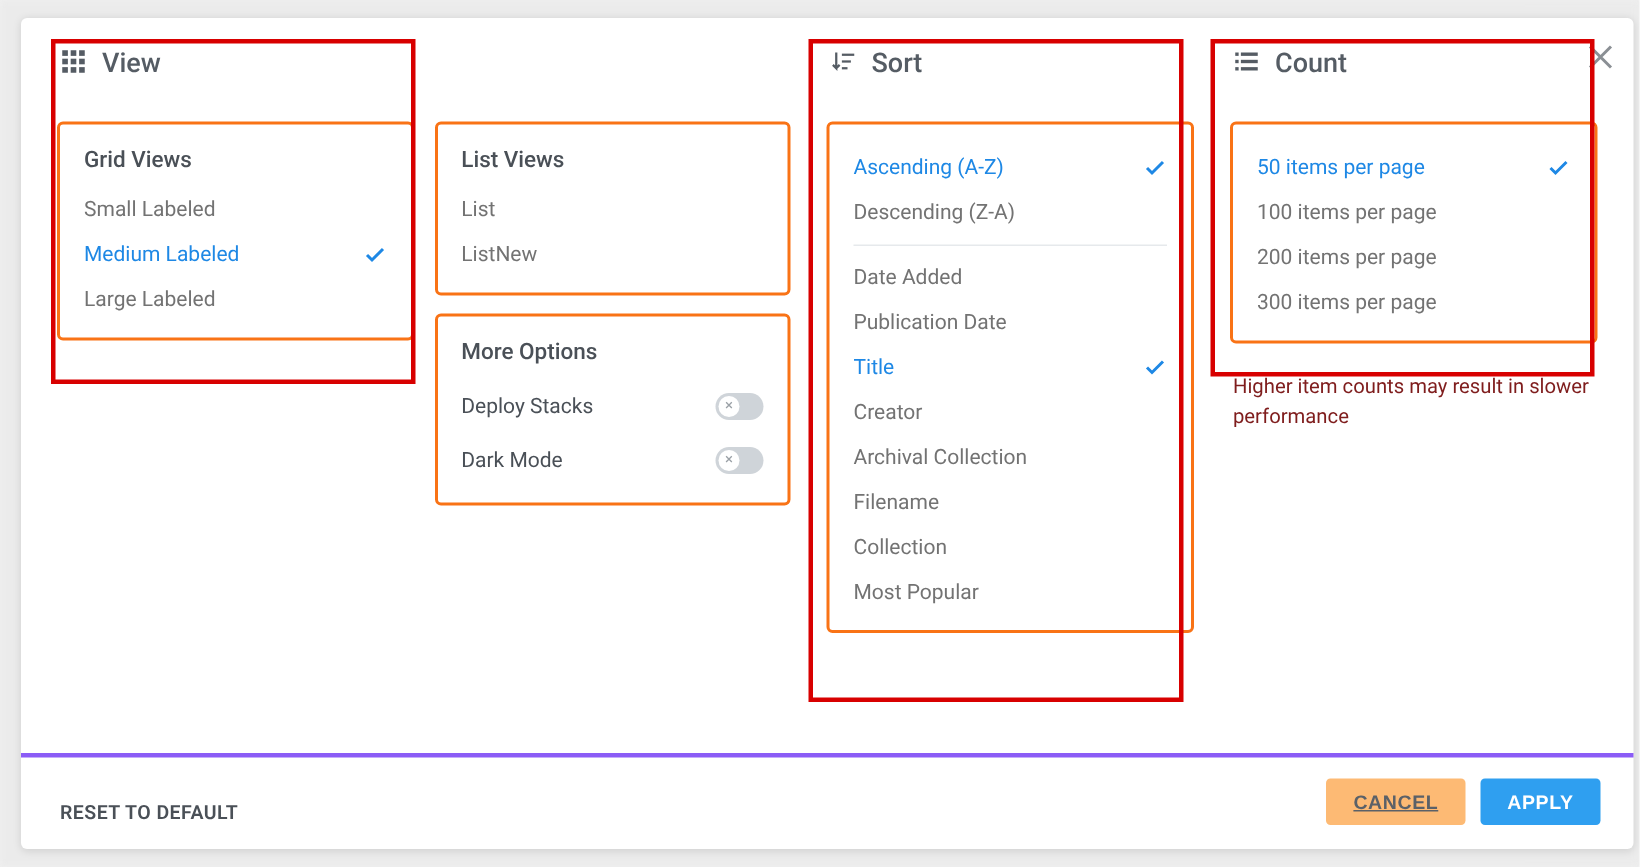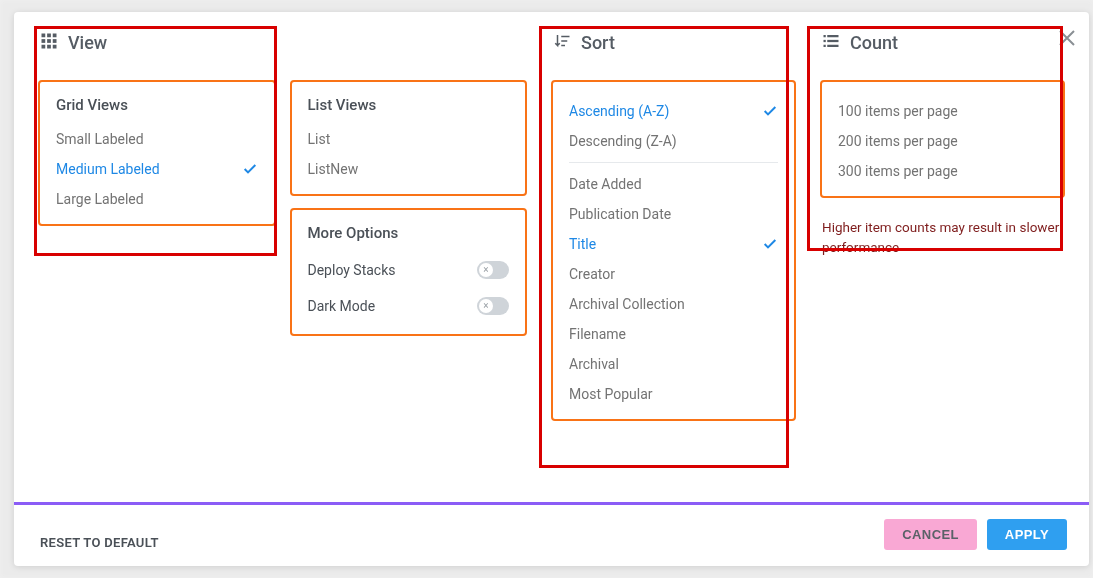--- a/index.html
+++ b/index.html
@@ -143,21 +143,21 @@
   .btn-group { display: flex; gap: 10px; }
   .btn {
     border: none;
     border-radius: 3px;
     padding: 8px 18px;
     font-size: 13px;
     font-weight: 600;
     letter-spacing: 0.4px;
     cursor: pointer;
   }
-  .btn.cancel { background: #f9a8d4; color: #5b6168; }
+  .btn.cancel { background: #fdba74; color: #5b6168; text-decoration: underline; }
   .btn.apply  { background: #2f9ff0; color: #fff; }
   .close-x {
     position: absolute;
     top: 14px;
     right: 10px;
     width: 24px;
     height: 24px;
     cursor: pointer;
     color: #8a8f94;
   }
@@ -298,21 +298,21 @@
         </div>
         <div class="option">
           <span>Archival Collection</span>
 
         </div>
         <div class="option">
           <span>Filename</span>
 
         </div>
         <div class="option">
-          <span>Archival</span>
+          <span>Collection</span>
 
         </div>
         <div class="option">
           <span>Most Popular</span>
 
         </div>
       </div>
     </div>
 
     <div class="column" style="max-width:245px;">
@@ -324,20 +324,26 @@
               <rect x="2" y="10.5" width="3" height="3"></rect>
               <rect x="7" y="10.5" width="15" height="3"></rect>
               <rect x="2" y="17" width="3" height="3"></rect>
               <rect x="7" y="17" width="15" height="3"></rect>
             </svg>
         </span>
         <span>Count</span>
       </div>
 
       <div class="card">
+        <div class="option selected">
+          <span>50 items per page</span>
+          <svg class="check" viewBox="0 0 24 24" fill="none" stroke="currentColor" stroke-width="3">
+              <path d="M4 12l5 5L20 6"></path>
+            </svg>
+        </div>
         <div class="option">
           <span>100 items per page</span>
 
         </div>
         <div class="option">
           <span>200 items per page</span>
 
         </div>
         <div class="option">
           <span>300 items per page</span>

